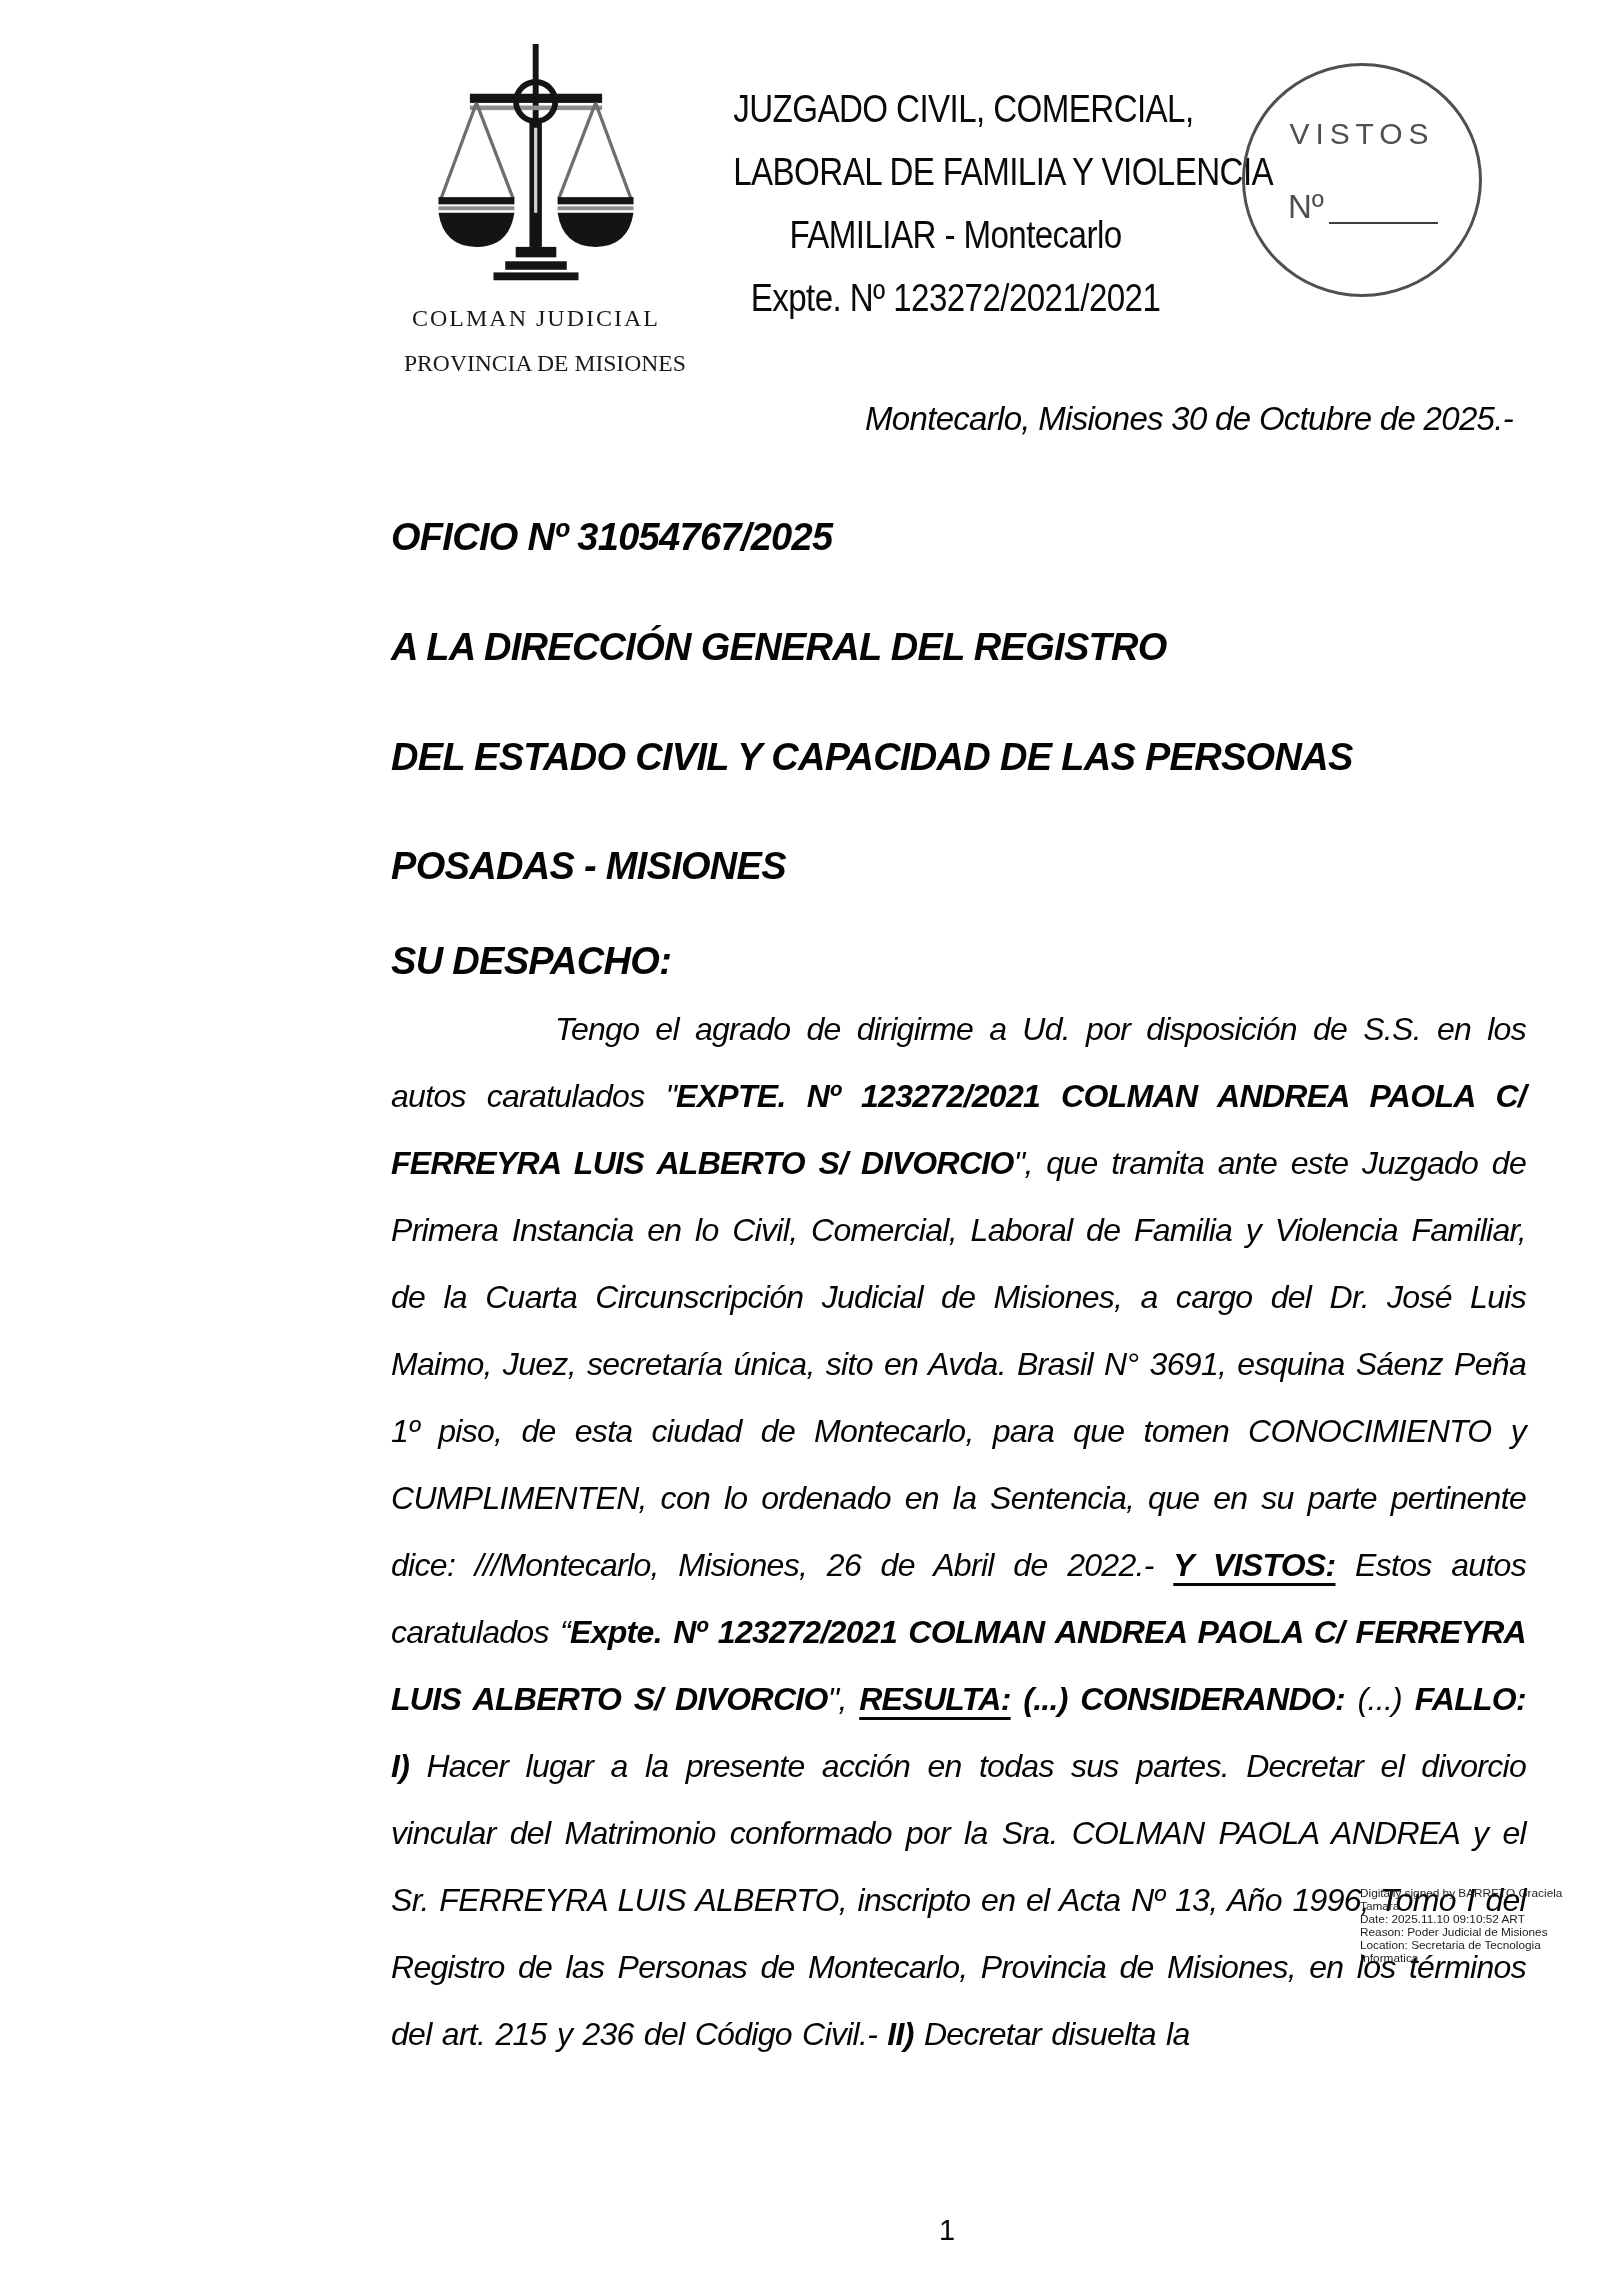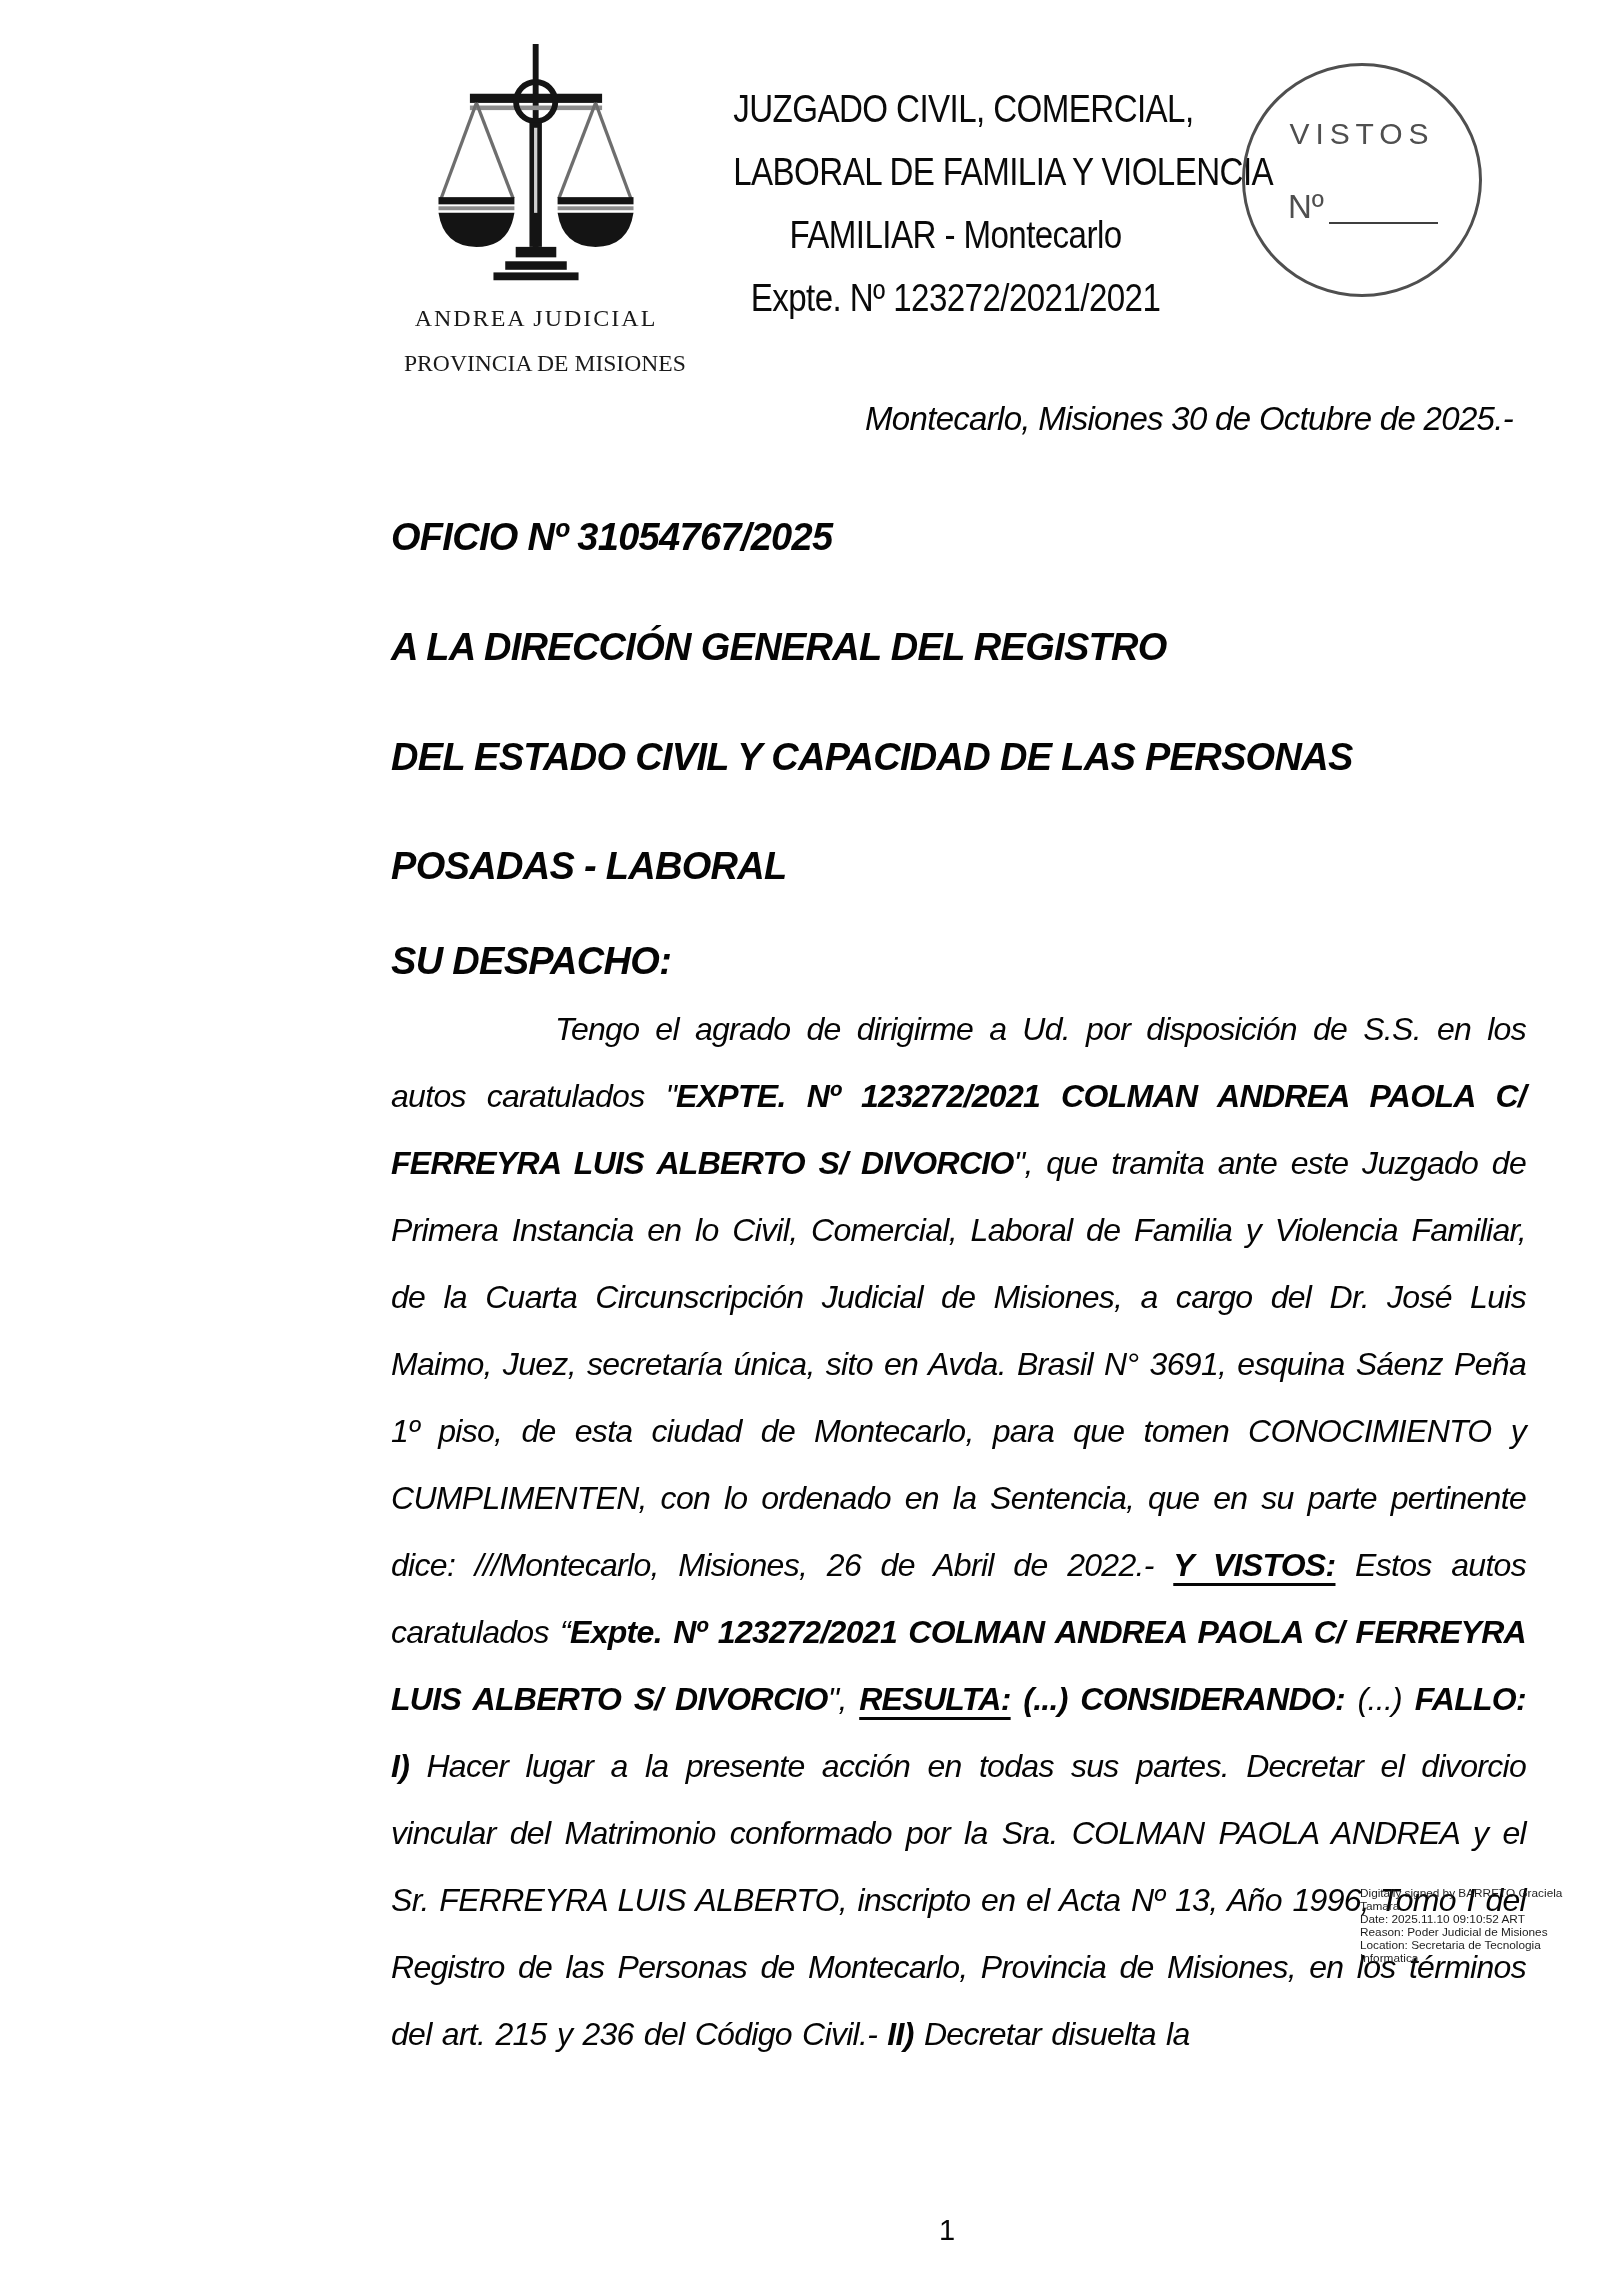--- a/index.html
+++ b/index.html
@@ -99,21 +99,21 @@
         <path d="M184 258 L300 258 Q292 310 242 310 Q192 310 184 258 Z" fill="#141414"></path>
 
         <rect x="141" y="120" width="19" height="190" fill="#141414"></rect>
         <rect x="148" y="128" width="5" height="130" fill="#cfcfcf"></rect>
 
         <rect x="120" y="310" width="62" height="16" fill="#141414"></rect>
         <rect x="104" y="332" width="94" height="13" fill="#141414"></rect>
         <rect x="86" y="349" width="130" height="12" fill="#141414"></rect>
       </svg>
     </span>
-    <div class="logo-cap1">ANDREA JUDICIAL</div>
+    <div class="logo-cap1">COLMAN JUDICIAL</div>
     <div class="logo-cap2">PROVINCIA DE MISIONES</div>
   </div>
 
   <div class="court-title">
     <div>JUZGADO CIVIL, COMERCIAL,</div>
     <div>LABORAL DE FAMILIA Y VIOLENCIA</div>
     <div>FAMILIAR - Montecarlo</div>
     <div>Expte. Nº 123272/2021/2021</div>
   </div>
 
@@ -121,21 +121,21 @@
     <div class="folio-label">VISTOS</div>
     <div class="folio-no">Nº</div>
     <div class="folio-line"></div>
   </div>
 
   <div class="date-line">Montecarlo, Misiones 30 de Octubre de 2025.-</div>
 
   <div class="hline h-oficio">OFICIO Nº 31054767/2025</div>
   <div class="hline u h-addr1">A LA DIRECCIÓN GENERAL DEL REGISTRO</div>
   <div class="hline u h-addr2">DEL ESTADO CIVIL Y CAPACIDAD DE LAS PERSONAS</div>
-  <div class="hline u h-addr3">POSADAS - LABORAL</div>
+  <div class="hline u h-addr3">POSADAS - MISIONES</div>
   <div class="hline u h-addr4">SU DESPACHO:</div>
 
   <div class="body-par">
     <span>Tengo el agrado de dirigirme a Ud. por disposición de S.S. en los autos caratulados "</span><span class="b">EXPTE. Nº 123272/2021 COLMAN ANDREA PAOLA C/ FERREYRA LUIS ALBERTO S/ DIVORCIO</span><span>", que tramita ante este Juzgado de Primera Instancia en lo Civil, Comercial, Laboral de Familia y Violencia Familiar, de la Cuarta Circunscripción Judicial de Misiones, a cargo del Dr. José Luis Maimo, Juez, secretaría única, sito en Avda. Brasil N° 3691, esquina Sáenz Peña 1º piso, de esta ciudad de Montecarlo, para que tomen CONOCIMIENTO y CUMPLIMENTEN, con lo ordenado en la Sentencia, que en su parte pertinente dice: ///Montecarlo, Misiones, 26 de Abril de 2022.- </span><span class="bu">Y VISTOS:</span><span> Estos autos caratulados “</span><span class="b">Expte. Nº 123272/2021 COLMAN ANDREA PAOLA C/ FERREYRA LUIS ALBERTO S/ DIVORCIO</span><span>", </span><span class="bu">RESULTA:</span><span class="b"> (...) CONSIDERANDO: </span><span>(...) </span><span class="b">FALLO: I)</span><span> Hacer lugar a la presente acción en todas sus partes. Decretar el divorcio vincular del Matrimonio conformado por la Sra. COLMAN PAOLA ANDREA y el Sr. FERREYRA LUIS ALBERTO, inscripto en el Acta Nº 13, Año 1996, Tomo I del Registro de las Personas de Montecarlo, Provincia de Misiones, en los términos del art. 215 y 236 del Código Civil.- </span><span class="b">II)</span><span> Decretar disuelta la</span>
   </div>
 
   <div class="sig">Digitally signed by BARRETO Graciela
 Tamara
 Date: 2025.11.10 09:10:52 ART
 Reason: Poder Judicial de Misiones

